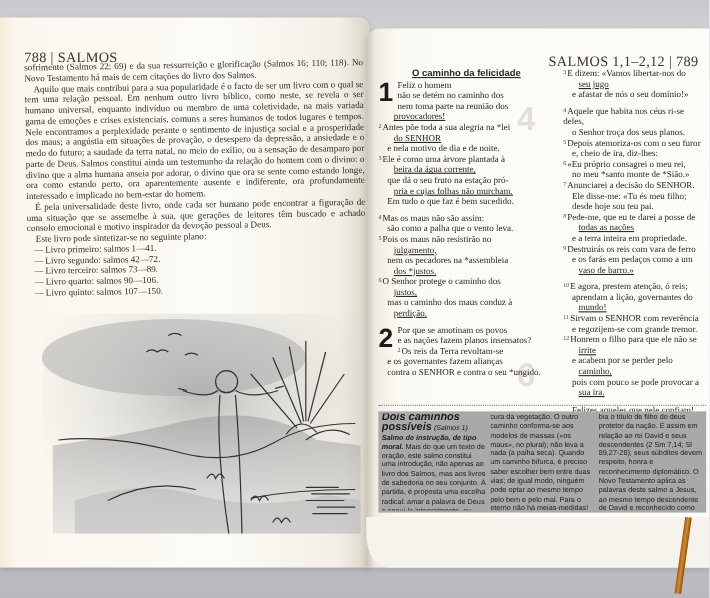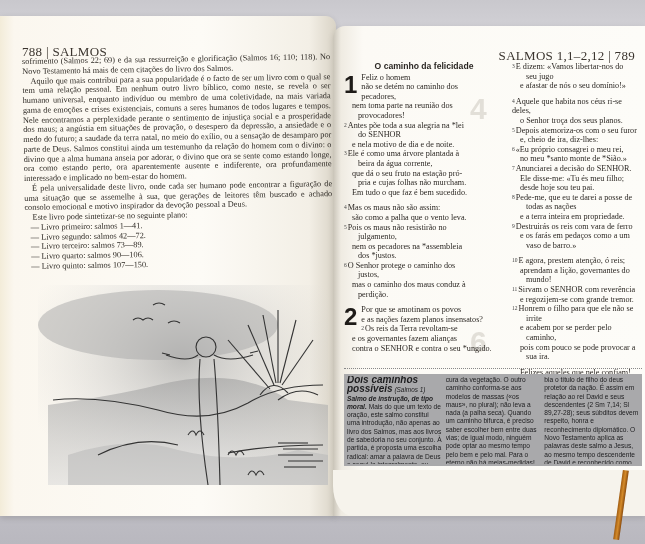--- a/index.html
+++ b/index.html
@@ -49,29 +49,29 @@
 
   .illustration {
     position: absolute; left: 38px; top: 285px; width: 290px; height: 210px;
   }
 
   .col { position: absolute; font-size: 8.2px; line-height: 9.6px; color: #2c2824; }
   .col-1 { left: 344px; top: 62px; width: 160px; }
   .col-2 { left: 512px; top: 62px; width: 130px; }
   .section-title {
     font-family: "Liberation Sans", "DejaVu Sans", sans-serif;
-    font-weight: bold; font-size: 8.6px; text-align: center; margin-bottom: 1px;
+    font-weight: bold; font-size: 8.6px; text-align: center; margin-bottom: 1px; text-decoration: underline;
   }
   .chapter-num {
     float: left; font-family: "Liberation Sans", "DejaVu Sans", sans-serif;
     font-size: 24px; line-height: 20px; font-weight: bold; margin: 2px 4px 0 0; color: #1e1b18;
   }
   .v { display: block; }
   .v.i1 { padding-left: 8px; }
-  .v.i2 { padding-left: 14px; }
+  .v.i2 { padding-left: 14px; text-decoration: underline; }
   .vn { font-size: 5.5px; vertical-align: top; color: #444; margin-right: 1px; }
   .gap { height: 6px; }
 
   .dotted {
     position: absolute; left: 344px; top: 368px; width: 298px; height: 4px;
     border-top: 1px dotted #888;
   }
   .commentary {
     position: absolute; left: 344px; top: 374px; width: 298px; height: 92px;
     background: #a9a9ab;
@@ -164,21 +164,20 @@
 
   <div class="big-num" style="left:470px;top:92px;">4</div>
   <div class="big-num" style="left:470px;top:325px;">6</div>
 
   <div class="col col-1">
     <div class="section-title">O caminho da felicidade</div>
     <span class="chapter-num">1</span>
     <div id="p1">
         <span class="v">Feliz o homem</span>
         <span class="v">não se detém no caminho dos</span>
-        <span class="v i2">pecadores,</span>
         <span class="v i1">nem toma parte na reunião dos</span>
         <span class="v i2">provocadores!</span>
         <span class="v"><span class="vn">2</span>Antes põe toda a sua alegria na *lei</span>
         <span class="v i2">do SENHOR</span>
         <span class="v i1">e nela motivo de dia e de noite.</span>
         <span class="v"><span class="vn">3</span>Ele é como uma árvore plantada à</span>
         <span class="v i2">beira da água corrente,</span>
         <span class="v i1">que dá o seu fruto na estação pró-</span>
         <span class="v i2">pria e cujas folhas não murcham.</span>
         <span class="v i1">Em tudo o que faz é bem sucedido.</span>

